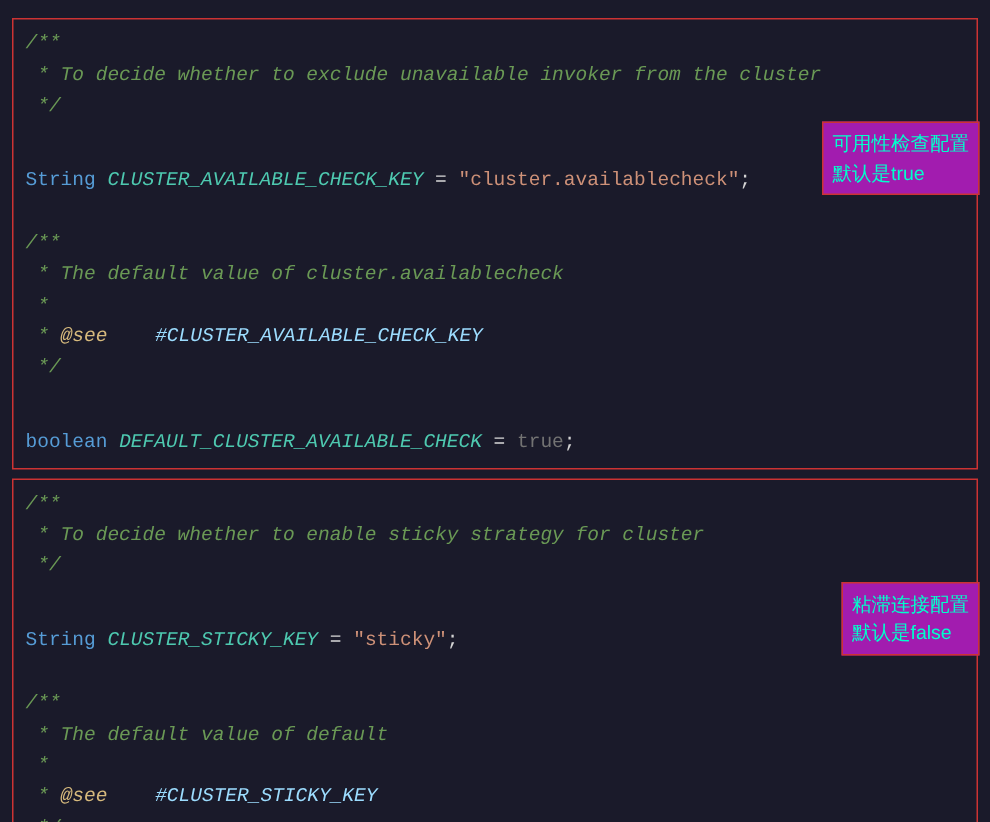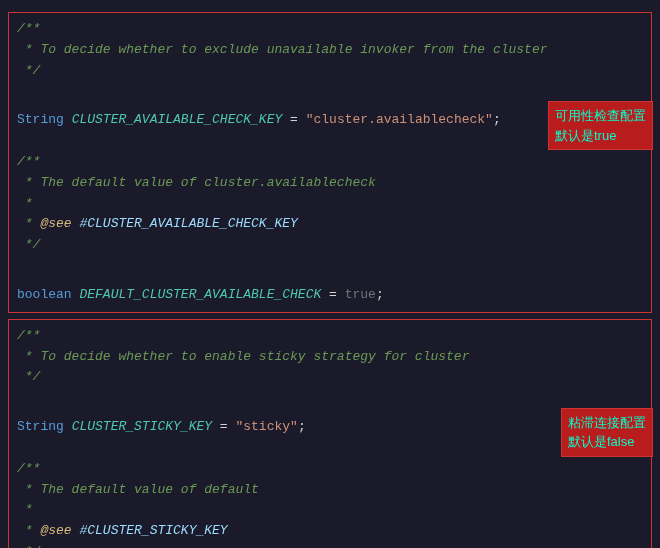--- a/index.html
+++ b/index.html
@@ -60,38 +60,38 @@
     }
 
     .annotation {
       color: #d7ba7d;
       font-style: italic;
     }
 
     .annotation-ref {
       color: #9cdcfe;
       font-style: italic;
+      margin-left: 24px;
     }
 
     .punctuation {
       color: #d4d4d4;
     }
 
     .bool-val {
       color: #737373;
     }
 
     .annotation-box {
       position: absolute;
       right: -2px;
       border: 1.5px solid #cc3333;
-      background-color: #b91c1c;
+      background-color: #a21caf;
       padding: 4px 6px;
       z-index: 10;
-      margin-top: 20px;
     }
 
     .annotation-box .ann-text {
       color: #00ffcc;
       font-family: 'Microsoft YaHei', sans-serif;
       font-size: 13px;
       line-height: 1.5;
       font-style: normal;
     }
 

